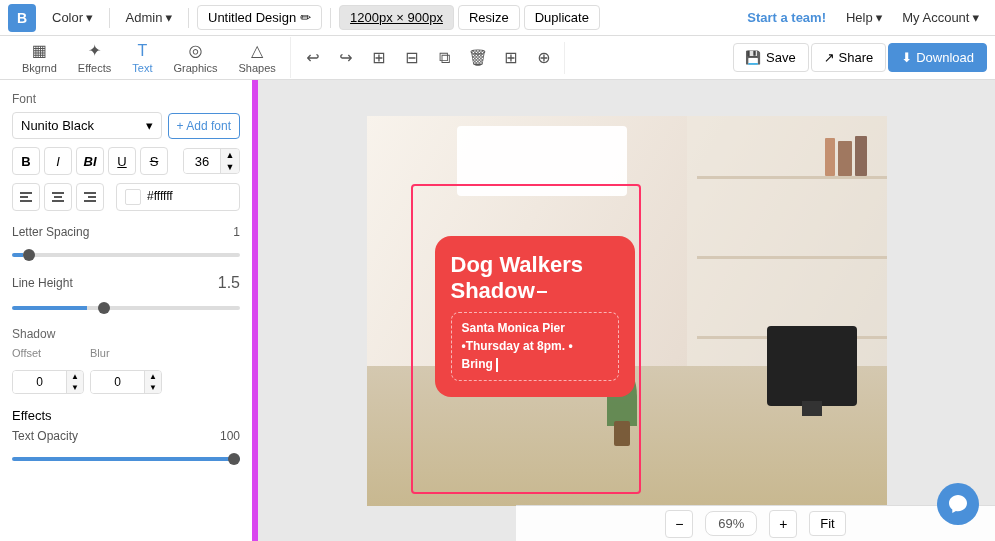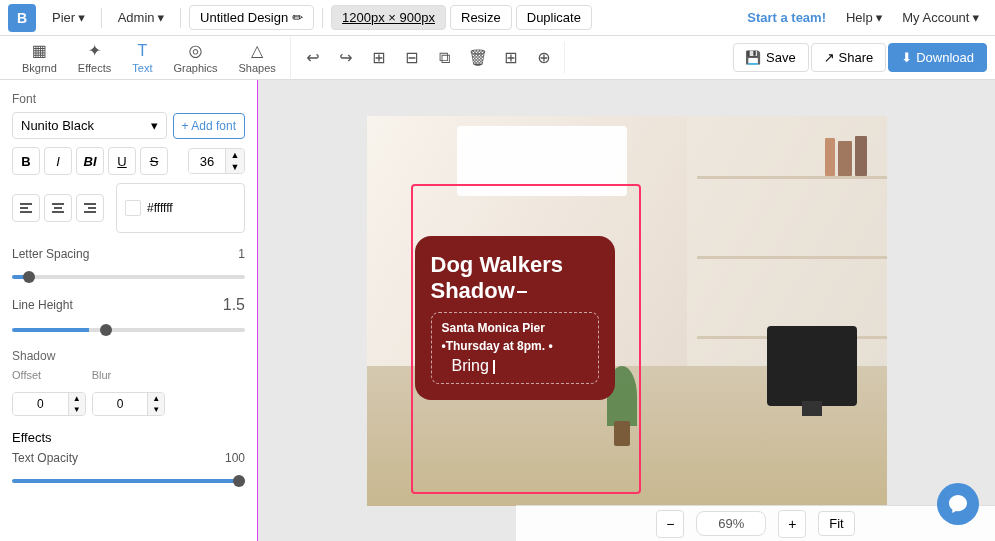--- a/index.html
+++ b/index.html
@@ -124,21 +124,21 @@
     
     .main {
       display: flex;
       height: calc(541px - 36px - 44px);
     }
 
     
     .left-panel {
       width: 258px;
       background: #fff;
-      border-right: 1px solid #d946ef;
+      border-right: 6px solid #d946ef;
       overflow-y: auto;
       padding: 12px;
       flex-shrink: 0;
     }
     .panel-section { margin-bottom: 14px; }
     .panel-label {
       font-size: 12px; color: #666;
       margin-bottom: 6px;
     }
     .font-row {
@@ -207,22 +207,22 @@
       border: 1px solid #ddd;
       background: #fff; border-radius: 4px;
       cursor: pointer;
       display: flex; align-items: center; justify-content: center;
       font-size: 14px;
     }
     .color-box {
       flex: 1;
       border: 1px solid #ddd;
       border-radius: 4px;
-      padding: 16px 8px;
-      display: flex; align-items: center; gap: 6px;
+      padding: 5px 8px;
+      display: flex; align-items: flex-start; gap: 6px;
       cursor: pointer;
       margin-left: 8px;
     }
     .color-swatch {
       width: 16px; height: 16px;
       border-radius: 2px;
     }
     .slider-row {
       display: flex; align-items: center; justify-content: space-between;
       margin-bottom: 6px;
@@ -308,23 +308,23 @@
       position: relative;
       background: white;
       width: 520px;
       height: 390px;
       overflow: hidden;
     }
     
     .teal-card {
       position: absolute;
       top: 120px;
-      left: 48px;
+      left: 68px;
       width: 200px;
-      background: #7f1d1d;
+      background: #ef4444;
       border-radius: 16px;
       padding: 16px;
       color: white;
     }
     .teal-card h2 {
       font-size: 22px;
       font-weight: 900;
       line-height: 1.2;
       margin-bottom: 8px;
     }
@@ -374,21 +374,21 @@
       width: 28px; height: 28px;
       border: 1px solid #ddd;
       background: white;
       border-radius: 4px;
       cursor: pointer;
       display: flex; align-items: center; justify-content: center;
       font-size: 14px;
     }
     .zoom-level {
       font-size: 13px; color: #555;
-      padding: 4px 21px;
+      padding: 4px 12px;
       border: 1px solid #ddd;
       border-radius: 8px;
       background: white;
       cursor: pointer;
     }
     .fit-btn {
       padding: 4px 10px;
       border: 1px solid #ddd;
       background: white;
       border-radius: 4px;
@@ -415,21 +415,21 @@
     }
   </style>
 </head>
 <body>
 
 <div class="top-nav">
   <div class="logo">
     <span>B</span>
   </div>
   <button class="nav-btn">
-    <span>Pier</span>
+    <span>Color</span>
     <span>▾</span>
   </button>
   <div class="nav-divider"></div>
   <button class="nav-btn">
     <span>Admin</span>
     <span>▾</span>
   </button>
   <div class="nav-divider"></div>
   <button class="design-name-btn">
     <span>Untitled Design</span>
@@ -667,21 +667,21 @@
 
         <div class="selection-border"></div>
         <div class="teal-card">
           <h2>
             <span>Dog Walkers</span><br>
             <span>Shadow</span><span style="display:inline-block;width:10px;height:2px;background:white;vertical-align:middle;margin-left:2px;"></span>
           </h2>
           <div class="sub-box">
             <div style="font-size:12px;font-weight:600;margin-bottom:4px;">Santa Monica Pier</div>
             <div style="font-size:12px;font-weight:600;margin-bottom:4px;">•Thursday at 8pm. •</div>
-            <div style="font-size:16px;font-weight:400;margin-left:10px;">
+            <div style="font-size:12px;font-weight:700;">
               <span>Bring</span>
               <span style="display:inline-block;width:2px;height:14px;background:white;vertical-align:middle;"></span>
             </div>
           </div>
         </div>
       </div>
     </div>
 
     <div class="canvas-bottom-bar" style="position:absolute;bottom:0;left:258px;right:0;">
       <button class="zoom-btn">−</button>

